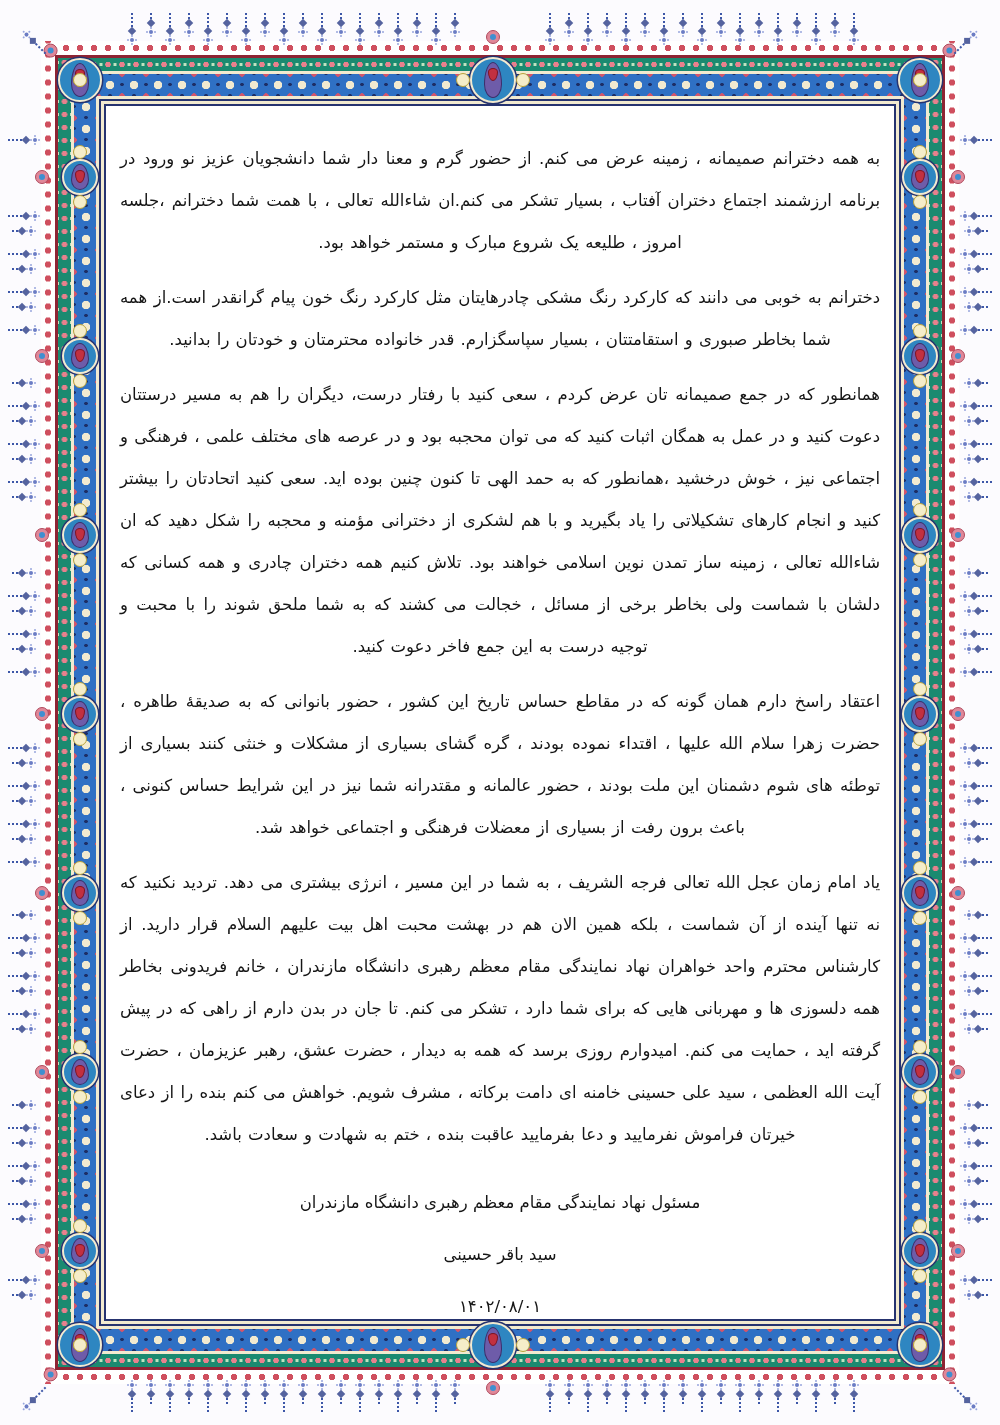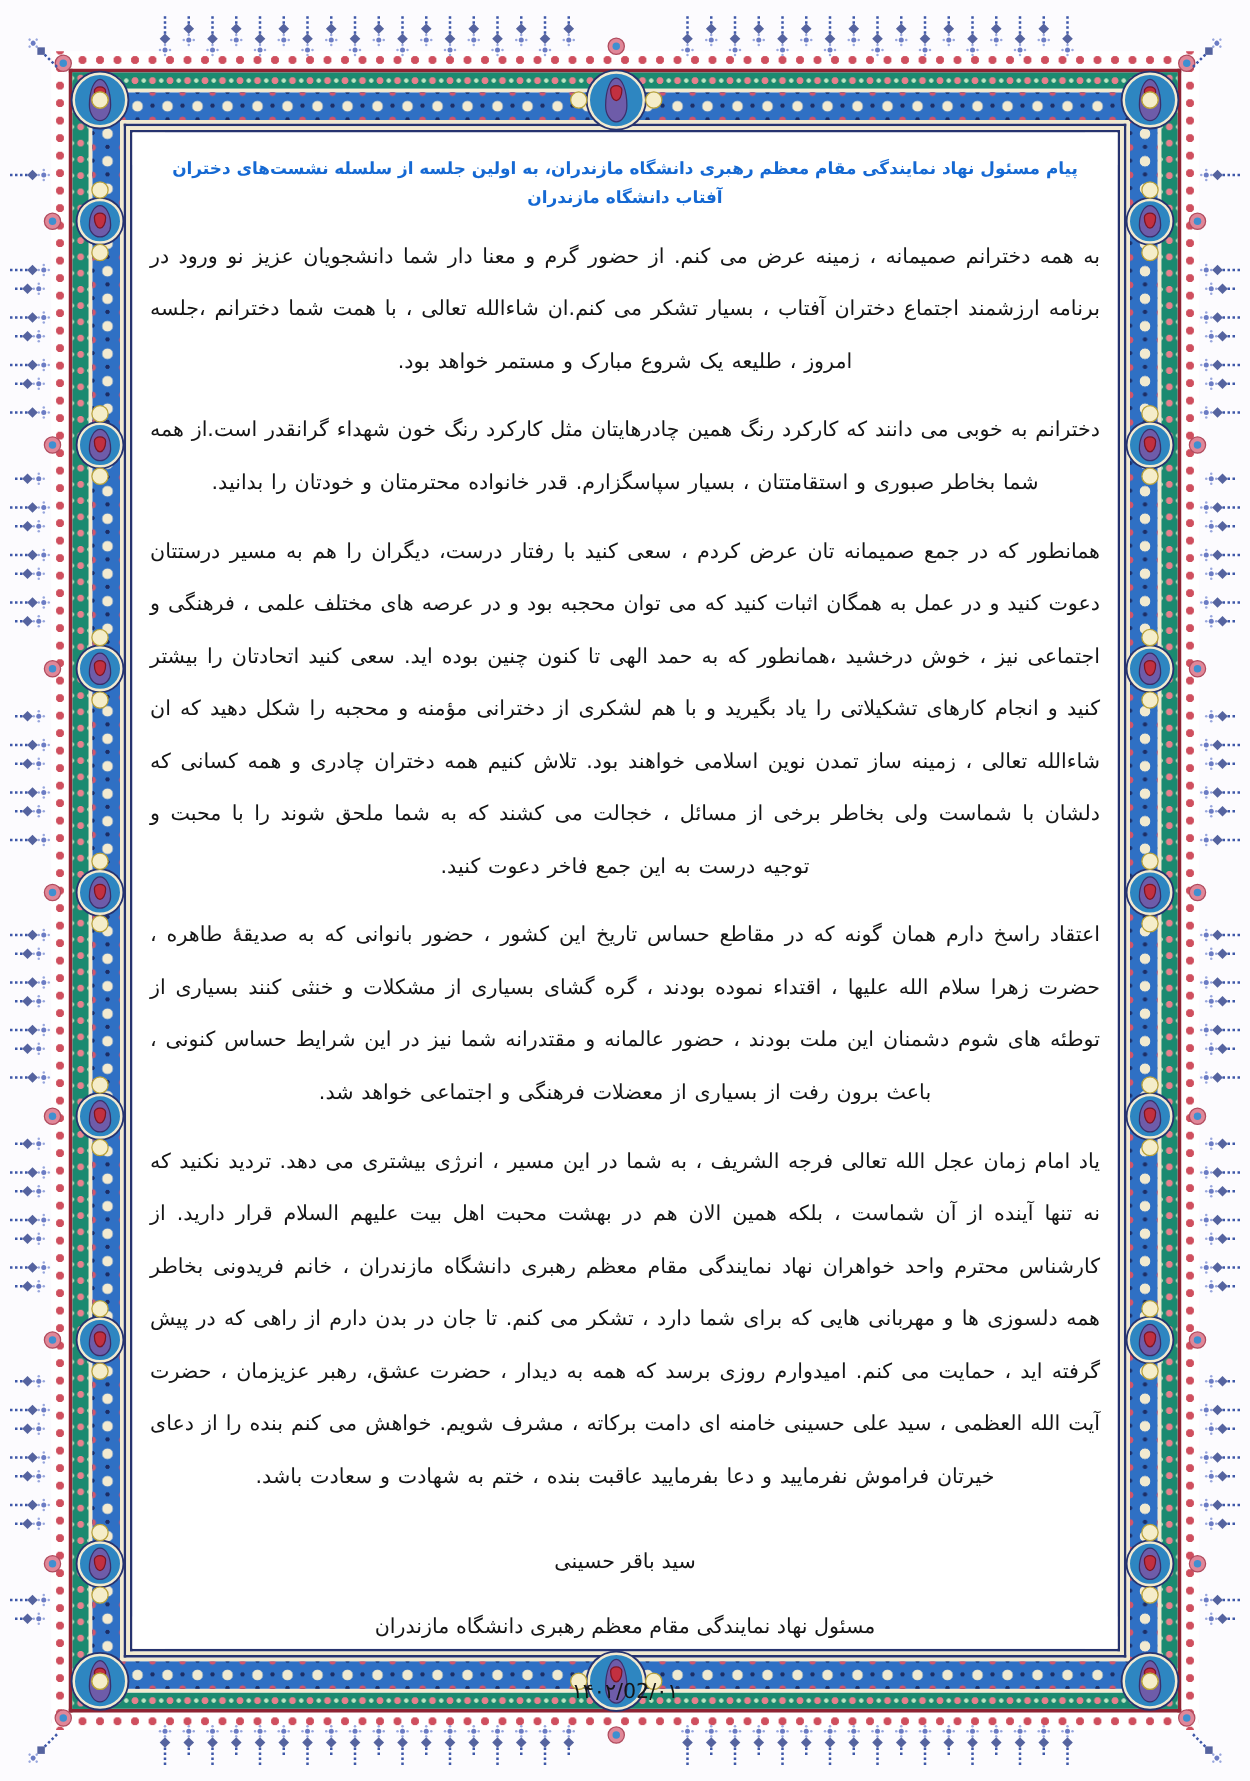--- a/index.html
+++ b/index.html
@@ -1078,28 +1078,27 @@
         <div class="dm"></div>
         <div class="fl"></div>
       </div>
       <div class="qcorner" style="left: 106px; top: 106px; border-radius: 0px 0px 100%; --d: 1;"></div>
       <div class="qcorner" style="left: calc(100% - 132px); top: 106px; border-radius: 0px 0px 0px 100%; --d: 1;"></div>
       <div class="qcorner" style="left: 106px; top: calc(100% - 132px); border-radius: 0px 100% 0px 0px; --d: 1;"></div>
       <div class="qcorner" style="left: calc(100% - 132px); top: calc(100% - 132px); border-radius: 100% 0px 0px; --d: 1;"></div>
     </div>
 
   <div class="content">
-    <div class="doc-header">پیام مسئول نهاد نمایندگی مقام معظم رهبری دانشگاه مازندران، به اولین جلسه از سلسله نشست‌های دختران آفتاب دانشگاه مازندران</div>
     <div class="doc-body" id="doc-body">
         <p>به همه دخترانم صمیمانه ، زمینه عرض می کنم. از حضور گرم و معنا دار شما دانشجویان عزیز نو ورود در برنامه ارزشمند اجتماع دختران آفتاب ، بسیار تشکر می کنم.ان شاءالله تعالی ، با همت شما دخترانم ،جلسه امروز ، طلیعه یک شروع مبارک و مستمر خواهد بود.</p>
-        <p>دخترانم به خوبی می دانند که کارکرد رنگ همین چادرهایتان مثل کارکرد رنگ خون شهداء گرانقدر است.از همه شما بخاطر صبوری و استقامتتان ، بسیار سپاسگزارم. قدر خانواده محترمتان و خودتان را بدانید.</p>
+        <p>دخترانم به خوبی می دانند که کارکرد رنگ مشکی چادرهایتان مثل کارکرد رنگ خون پیام گرانقدر است.از همه شما بخاطر صبوری و استقامتتان ، بسیار سپاسگزارم. قدر خانواده محترمتان و خودتان را بدانید.</p>
         <p>همانطور که در جمع صمیمانه تان عرض کردم ، سعی کنید با رفتار درست، دیگران را هم به مسیر درستتان دعوت کنید و در عمل به همگان اثبات کنید که می توان محجبه بود و در عرصه های مختلف علمی ، فرهنگی و اجتماعی نیز ، خوش درخشید ،همانطور که به حمد الهی تا کنون چنین بوده اید. سعی کنید اتحادتان را بیشتر کنید و انجام کارهای تشکیلاتی را یاد بگیرید و با هم لشکری از دخترانی مؤمنه و محجبه را شکل دهید که ان شاءالله تعالی ، زمینه ساز تمدن نوین اسلامی خواهند بود. تلاش کنیم همه دختران چادری و همه کسانی که دلشان با شماست ولی بخاطر برخی از مسائل ، خجالت می کشند که به شما ملحق شوند را با محبت و توجیه درست به این جمع فاخر دعوت کنید.</p>
         <p>اعتقاد راسخ دارم همان گونه که در مقاطع حساس تاریخ این کشور ، حضور بانوانی که به صدیقهٔ طاهره ، حضرت زهرا سلام الله علیها ، اقتداء نموده بودند ، گره گشای بسیاری از مشکلات و خنثی کنند بسیاری از توطئه های شوم دشمنان این ملت بودند ، حضور عالمانه و مقتدرانه شما نیز در این شرایط حساس کنونی ، باعث برون رفت از بسیاری از معضلات فرهنگی و اجتماعی خواهد شد.</p>
         <p>یاد امام زمان عجل الله تعالی فرجه الشریف ، به شما در این مسیر ، انرژی بیشتری می دهد. تردید نکنید که نه تنها آینده از آن شماست ، بلکه همین الان هم در بهشت محبت اهل بیت علیهم السلام قرار دارید. از کارشناس محترم واحد خواهران نهاد نمایندگی مقام معظم رهبری دانشگاه مازندران ، خانم فریدونی بخاطر همه دلسوزی ها و مهربانی هایی که برای شما دارد ، تشکر می کنم. تا جان در بدن دارم از راهی که در پیش گرفته اید ، حمایت می کنم. امیدوارم روزی برسد که همه به دیدار ، حضرت عشق، رهبر عزیزمان ، حضرت آیت الله العظمی ، سید علی حسینی خامنه ای دامت برکاته ، مشرف شویم. خواهش می کنم بنده را از دعای خیرتان فراموش نفرمایید و دعا بفرمایید عاقبت بنده ، ختم به شهادت و سعادت باشد.</p>
       </div>
     <div class="signature">
+      <div>مسئول نهاد نمایندگی مقام معظم رهبری دانشگاه مازندران</div>
       <div>سید باقر حسینی</div>
-      <div>مسئول نهاد نمایندگی مقام معظم رهبری دانشگاه مازندران</div>
-      <div>۱۴۰۲/02/۰۱</div>
+      <div>۱۴۰۲/۰۸/۰۱</div>
     </div>
   </div>
 
 </div>
 
 </body></html>

